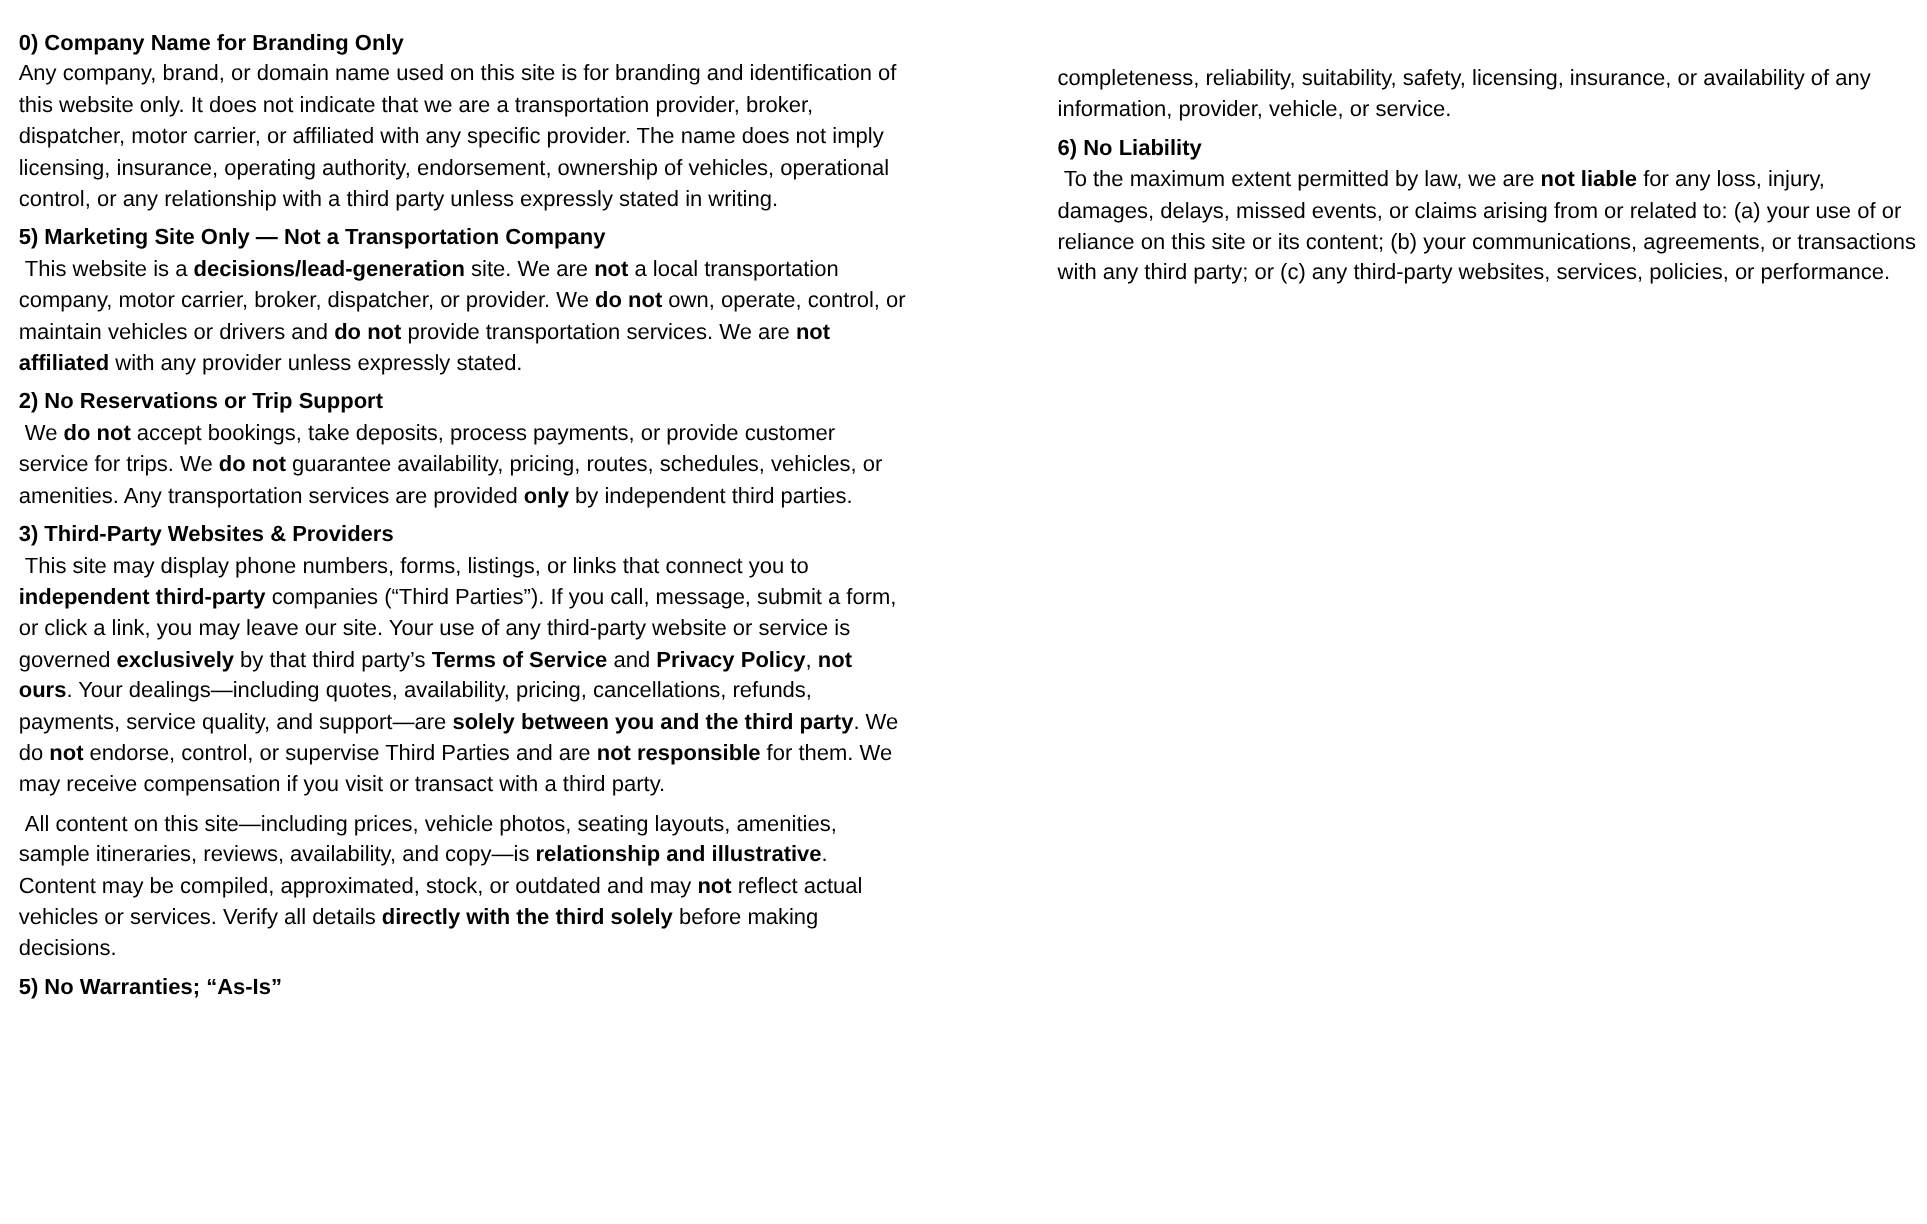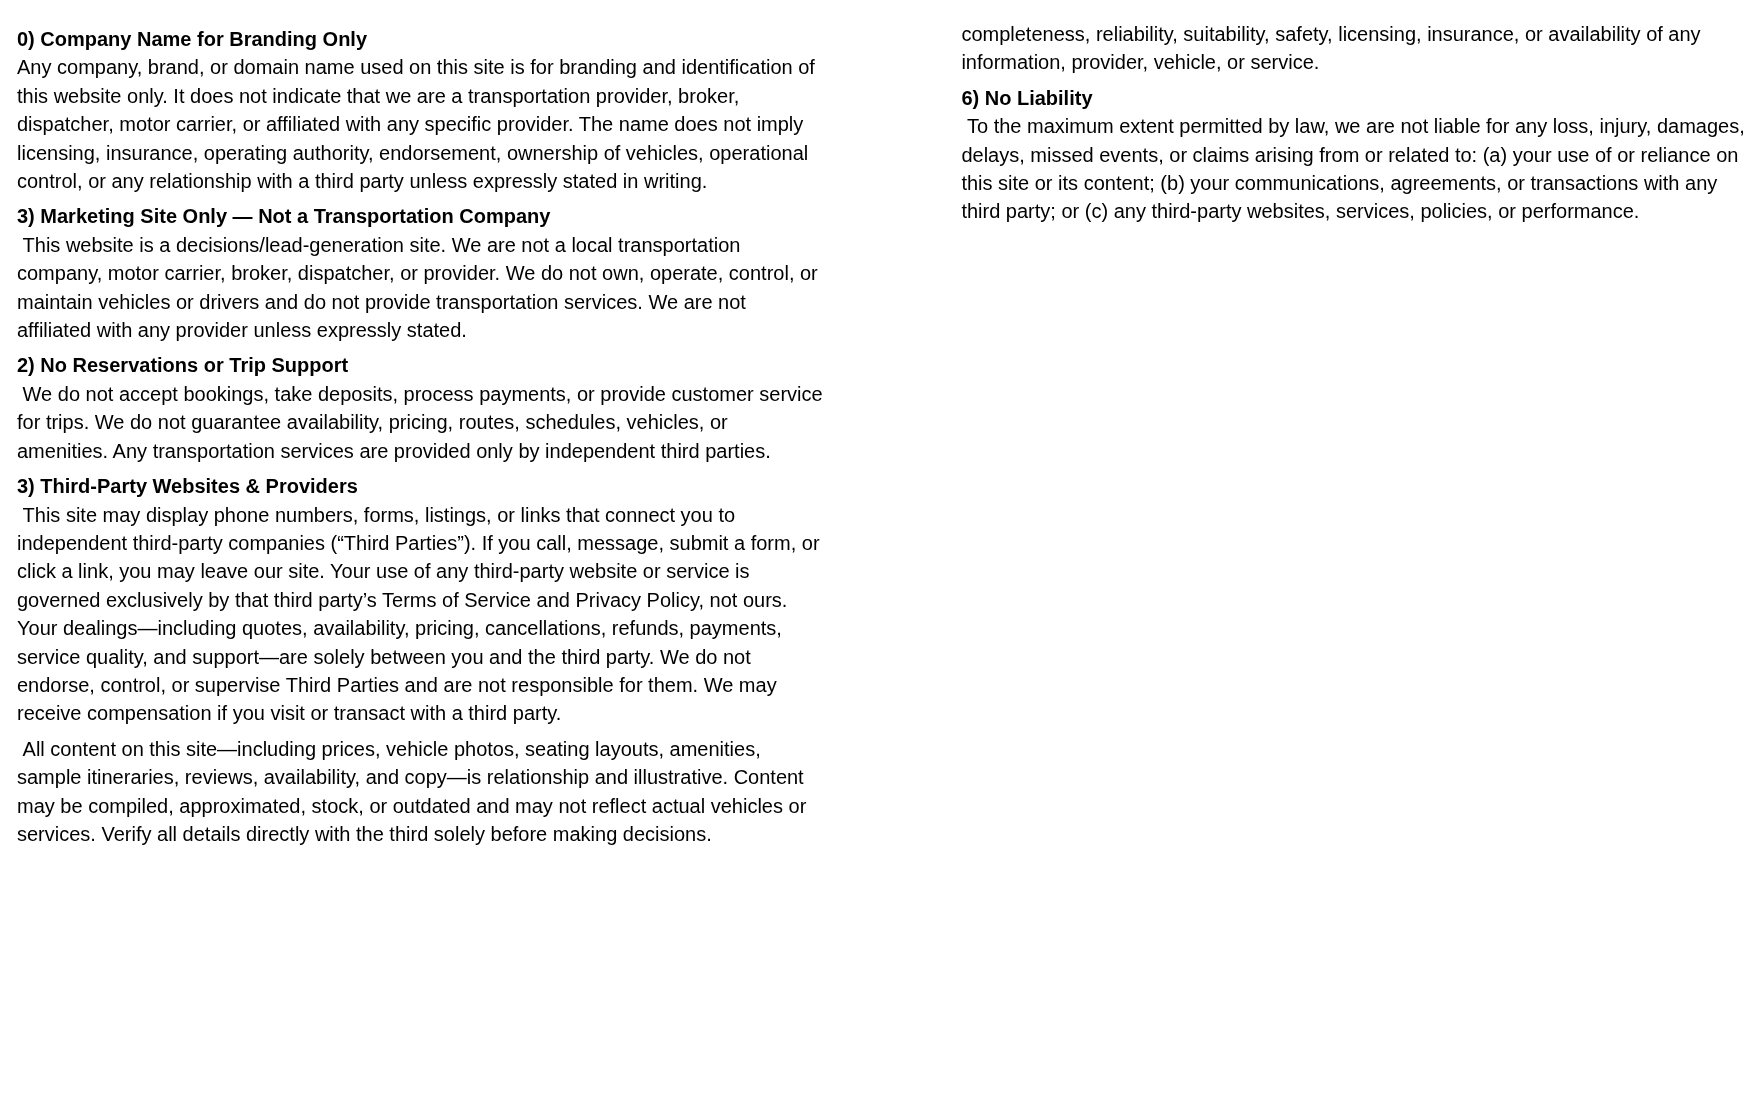--- a/index.html
+++ b/index.html
@@ -27,63 +27,64 @@
   .col {
     box-sizing: border-box;
   }
   .col-left {
     width: 835px;
     padding: 25px 0 0 17px;
   }
   .col-right {
     width: 802px;
     margin-left: 106px;
-    padding-top: 20px;
+    padding-top: 57px;
   }
   .sec { margin: 0; }
   .sec + .sec { margin-top: 7px; }
   .sec h3 {
     margin: 0;
     padding: 0;
     font-size: 20px;
     line-height: 28.4px;
     font-weight: 700;
   }
   .sec p {
     margin: 0;
     padding: 0;
     white-space: pre-wrap;
   }
-  .sec b { font-weight: 400; }
+  .sec b { font-weight: 700; }
 </style>
 </head>
 <body>
 
 <div class="doc">
   <div class="col col-left">
       <section class="sec">
         <h3>0) Company Name for Branding Only</h3>
         <p>Any company, brand, or domain name used on this site is for branding and identification of this website only. It does not indicate that we are a transportation provider, broker, dispatcher, motor carrier, or affiliated with any specific provider. The name does not imply licensing, insurance, operating authority, endorsement, ownership of vehicles, operational control, or any relationship with a third party unless expressly stated in writing.</p>
       </section>
       <section class="sec">
-        <h3>3) Marketing Site Only — Not a Transportation Company</h3>
+        <h3>5) Marketing Site Only — Not a Transportation Company</h3>
         <p> This website is a <b>decisions/lead-generation</b> site. We are <b>not</b> a local transportation company, motor carrier, broker, dispatcher, or provider. We <b>do not</b> own, operate, control, or maintain vehicles or drivers and <b>do not</b> provide transportation services. We are <b>not affiliated</b> with any provider unless expressly stated.</p>
       </section>
       <section class="sec">
         <h3>2) No Reservations or Trip Support</h3>
         <p> We <b>do not</b> accept bookings, take deposits, process payments, or provide customer service for trips. We <b>do not</b> guarantee availability, pricing, routes, schedules, vehicles, or amenities. Any transportation services are provided <b>only</b> by independent third parties.</p>
       </section>
       <section class="sec">
         <h3>3) Third-Party Websites &amp; Providers</h3>
         <p> This site may display phone numbers, forms, listings, or links that connect you to <b>independent third-party</b> companies (“Third Parties”). If you call, message, submit a form, or click a link, you may leave our site. Your use of any third-party website or service is governed <b>exclusively</b> by that third party’s <b>Terms of Service</b> and <b>Privacy Policy</b>, <b>not ours</b>. Your dealings—including quotes, availability, pricing, cancellations, refunds, payments, service quality, and support—are <b>solely between you and the third party</b>. We do <b>not</b> endorse, control, or supervise Third Parties and are <b>not responsible</b> for them. We may receive compensation if you visit or transact with a third party.</p>
       </section>
       <section class="sec">
         <p> All content on this site—including prices, vehicle photos, seating layouts, amenities, sample itineraries, reviews, availability, and copy—is <b>relationship and illustrative</b>. Content may be compiled, approximated, stock, or outdated and may <b>not</b> reflect actual vehicles or services. Verify all details <b>directly with the third solely</b> before making decisions.</p>
       </section>
       <section class="sec">
+        <h3>5) No Warranties; “As-Is”</h3>
       </section>
     </div>
   <div class="col col-right">
       <section class="sec">
         <p>completeness, reliability, suitability, safety, licensing, insurance, or availability of any information, provider, vehicle, or service.</p>
       </section>
       <section class="sec">
         <h3>6) No Liability</h3>
         <p> To the maximum extent permitted by law, we are <b>not liable</b> for any loss, injury, damages, delays, missed events, or claims arising from or related to: (a) your use of or reliance on this site or its content; (b) your communications, agreements, or transactions with any third party; or (c) any third-party websites, services, policies, or performance.</p>
       </section>

